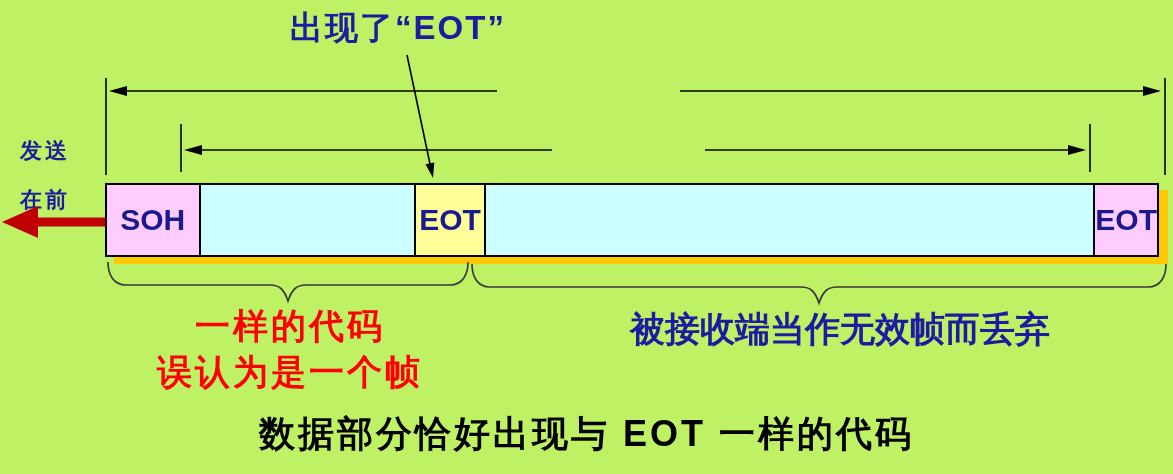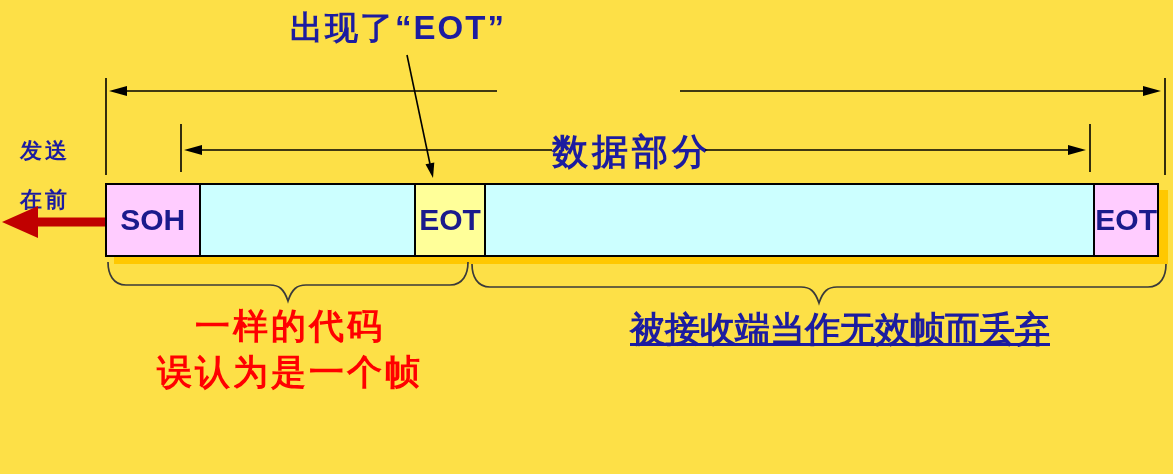--- a/index.html
+++ b/index.html
@@ -1,17 +1,17 @@
 <!DOCTYPE html>
 <html><head>
 <meta charset="utf-8">
 <style>
   html,body{margin:0;padding:0;background:#ffffff;}
   #stage{
-    position:relative;width:1173px;height:474px;background:#fde047;overflow:hidden;
+    position:relative;width:1173px;height:474px;background:#bef264;overflow:hidden;
     font-family:"Liberation Sans","DejaVu Sans",sans-serif;font-weight:bold;
   }
   .abs{position:absolute;}
   .blue{color:#1c1ca0;}
   .red{color:#ff0000;}
   .black{color:#000000;}
   .center{text-align:center;}
 
   #title-label{left:243px;top:6px;width:310px;font-size:33px;letter-spacing:2px;}
   #send-label{left:4px;top:126px;width:82px;font-size:22px;line-height:49px;letter-spacing:3px;text-align:center;}
@@ -26,38 +26,37 @@
   .seg{box-sizing:border-box;height:100%;display:flex;align-items:center;justify-content:center;
        font-size:30px;color:#1a1a8c;}
   .seg-divider{border-right:2px solid #000;}
   .seg-soh{width:95px;background:#ffccff;}
   .seg-data1{width:219px;background:#ccffff;}
   .seg-eot1{width:71px;background:#ffff99;}
   .seg-data2{width:619px;background:#ccffff;}
   .seg-eot2{flex:1;background:#ffccff;}
 
   #misframe-label{left:120px;top:303px;width:340px;font-size:35px;line-height:46px;letter-spacing:3px;}
-  #discard-label{left:618px;top:306px;width:444px;font-size:35px;text-decoration:underline;}
+  #discard-label{left:618px;top:306px;width:444px;font-size:35px;}
   #caption-label{left:0;top:410px;width:1173px;font-size:36px;letter-spacing:3px;}
 
   #overlay{position:absolute;left:0;top:0;width:1173px;height:474px;pointer-events:none;}
 </style>
 </head>
 <body>
 
 <div id="stage">
 
   <div id="title-label" class="abs blue center">出现了“EOT”</div>
 
   <div id="send-label" class="abs blue">
     <div>发送</div>
     <div>在前</div>
   </div>
 
-  <div id="data-part-label" class="abs blue center">数据部分</div>
 
   <div id="frame-bar" class="abs">
     <div class="seg seg-soh seg-divider">
       <span>SOH</span>
     </div>
     <div class="seg seg-data1 seg-divider"></div>
     <div class="seg seg-eot1 seg-divider">
       <span>EOT</span>
     </div>
     <div class="seg seg-data2 seg-divider"></div>
@@ -65,20 +64,21 @@
       <span>EOT</span>
     </div>
   </div>
 
   <div id="misframe-label" class="abs red center">
     <div>一样的代码</div>
     <div>误认为是一个帧</div>
   </div>
   <div id="discard-label" class="abs blue center">被接收端当作无效帧而丢弃</div>
 
+  <div id="caption-label" class="abs black center">数据部分恰好出现与 EOT 一样的代码</div>
 
   <svg id="overlay" viewBox="0 0 1173 474" xmlns="http://www.w3.org/2000/svg">
 
     <g>
       <line x1="36" y1="222" x2="105" y2="222" stroke="#c00000" stroke-width="9"></line>
       <polygon points="2,222 38,206 38,238" fill="#c00000"></polygon>
     </g>
 
     <g>
       <line x1="407" y1="55" x2="430" y2="164" stroke="#000000" stroke-width="1.6"></line>

